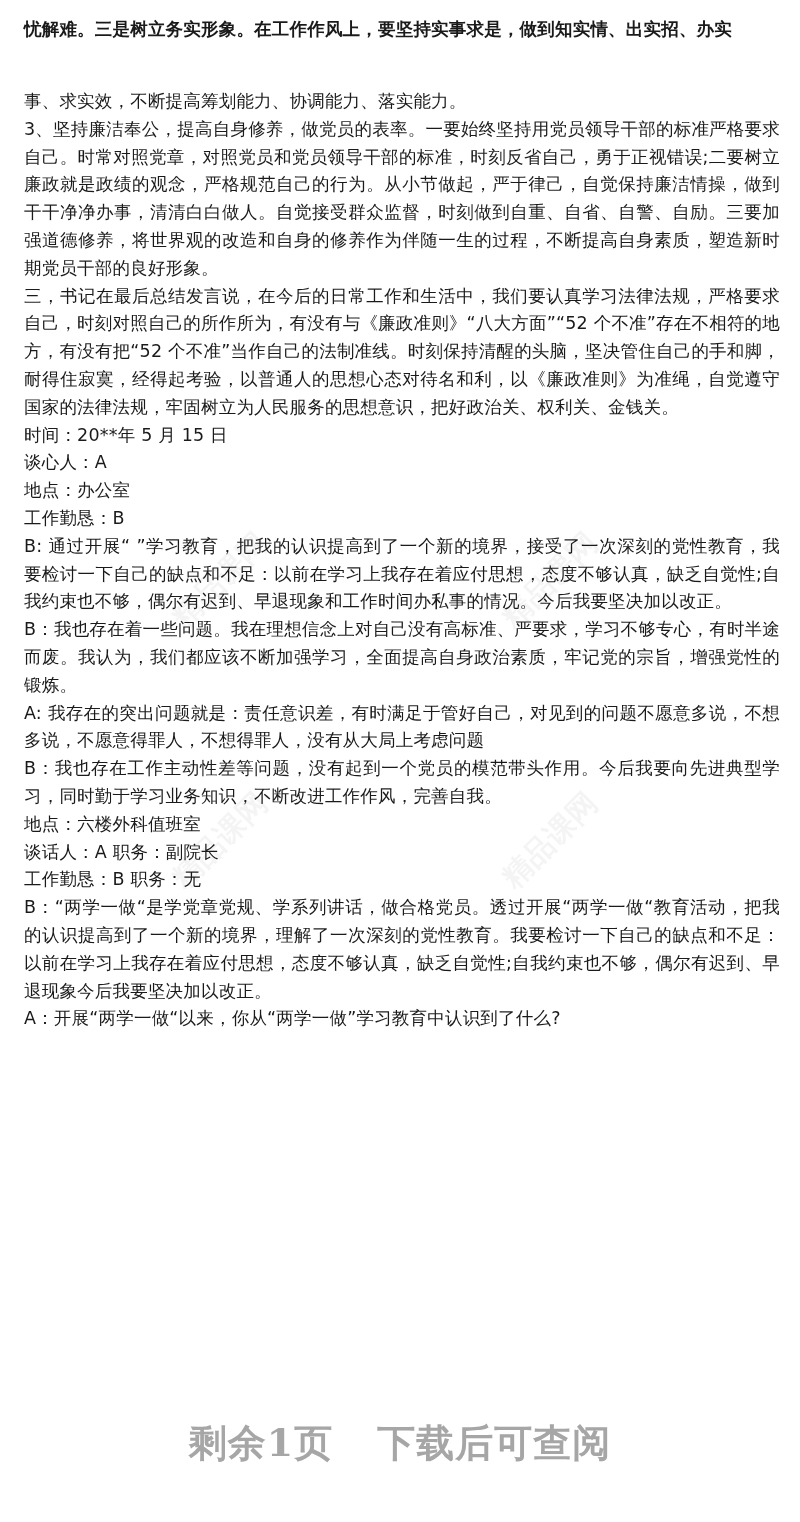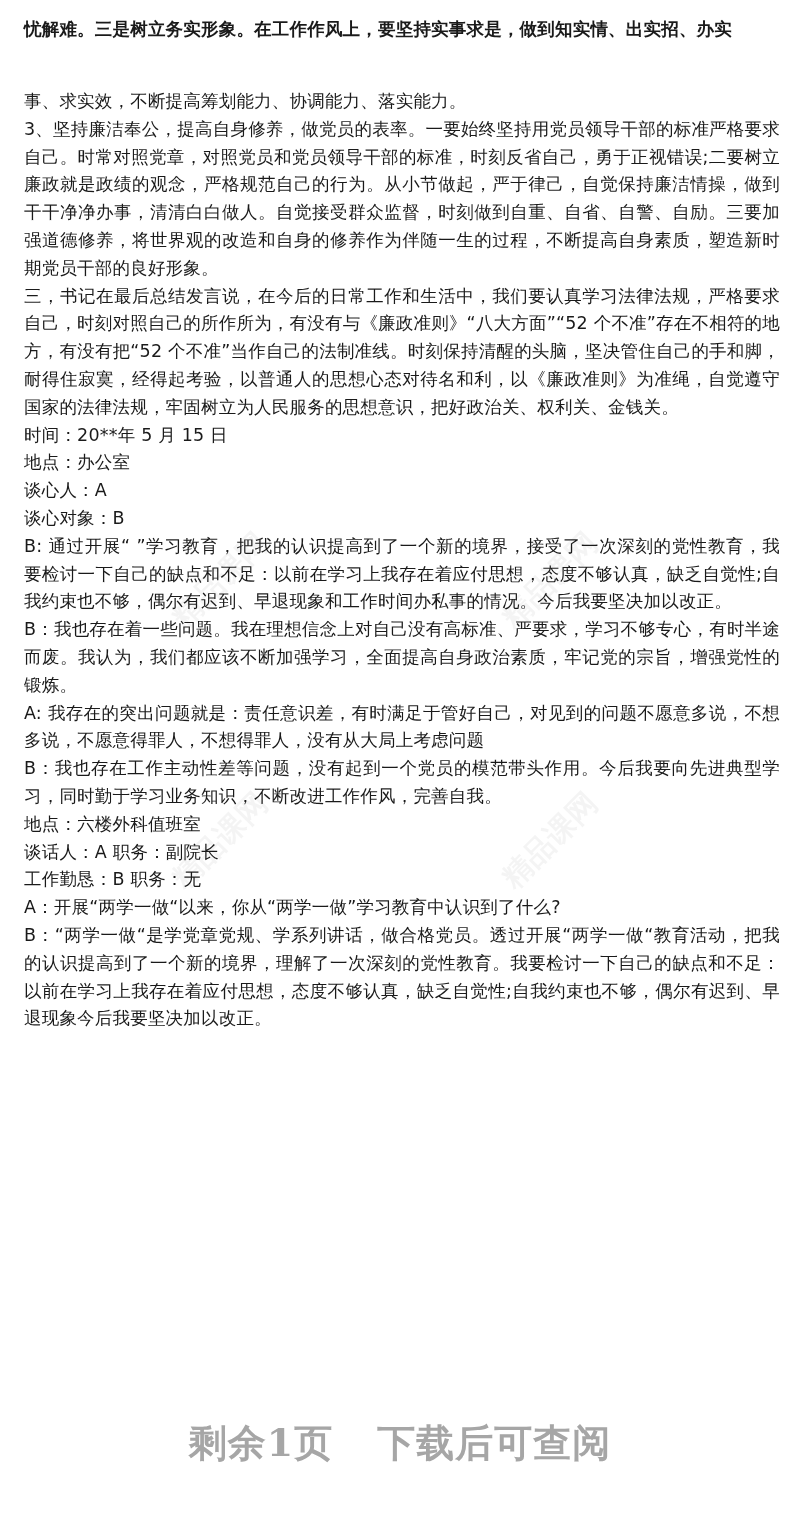--- a/index.html
+++ b/index.html
@@ -44,31 +44,31 @@
   <div class="cut-line">​</div>
 
   <p class="para block" style="top:16px;font-weight:bold;">忧解难。三是树立务实形象。在工作作风上，要坚持实事求是，做到知实情、出实招、办实</p>
 
   <div class="block" style="top:88px;">
     <p class="para">事、求实效，不断提高筹划能力、协调能力、落实能力。</p>
     <p class="para">3、坚持廉洁奉公，提高自身修养，做党员的表率。一要始终坚持用党员领导干部的标准严格要求自己。时常对照党章，对照党员和党员领导干部的标准，时刻反省自己，勇于正视错误;二要树立廉政就是政绩的观念，严格规范自己的行为。从小节做起，严于律己，自觉保持廉洁情操，做到干干净净办事，清清白白做人。自觉接受群众监督，时刻做到自重、自省、自警、自励。三要加强道德修养，将世界观的改造和自身的修养作为伴随一生的过程，不断提高自身素质，塑造新时期党员干部的良好形象。</p>
     <p class="para">三，书记在最后总结发言说，在今后的日常工作和生活中，我们要认真学习法律法规，严格要求自己，时刻对照自己的所作所为，有没有与《廉政准则》“八大方面”“52 个不准”存在不相符的地方，有没有把“52 个不准”当作自己的法制准线。时刻保持清醒的头脑，坚决管住自己的手和脚，耐得住寂寞，经得起考验，以普通人的思想心态对待名和利，以《廉政准则》为准绳，自觉遵守国家的法律法规，牢固树立为人民服务的思想意识，把好政治关、权利关、金钱关。</p>
 
     <p class="para">时间：20**年 5 月 15 日</p>
+    <p class="para">谈心人：A</p>
     <p class="para">地点：办公室</p>
-    <p class="para">谈心人：A</p>
-    <p class="para">谈心对象：B</p>
+    <p class="para">工作勤恳：B</p>
     <p class="para">B: 通过开展“ ”学习教育，把我的认识提高到了一个新的境界，接受了一次深刻的党性教育，我要检讨一下自己的缺点和不足：以前在学习上我存在着应付思想，态度不够认真，缺乏自觉性;自我约束也不够，偶尔有迟到、早退现象和工作时间办私事的情况。今后我要坚决加以改正。</p>
     <p class="para">B：我也存在着一些问题。我在理想信念上对自己没有高标准、严要求，学习不够专心，有时半途而废。我认为，我们都应该不断加强学习，全面提高自身政治素质，牢记党的宗旨，增强党性的锻炼。</p>
     <p class="para">A: 我存在的突出问题就是：责任意识差，有时满足于管好自己，对见到的问题不愿意多说，不想多说，不愿意得罪人，不想得罪人，没有从大局上考虑问题</p>
     <p class="para">B：我也存在工作主动性差等问题，没有起到一个党员的模范带头作用。今后我要向先进典型学习，同时勤于学习业务知识，不断改进工作作风，完善自我。</p>
 
     <p class="para">地点：六楼外科值班室</p>
     <p class="para">谈话人：A 职务：副院长</p>
     <p class="para">工作勤恳：B 职务：无</p>
+    <p class="para">B：“两学一做“是学党章党规、学系列讲话，做合格党员。透过开展“两学一做“教育活动，把我的认识提高到了一个新的境界，理解了一次深刻的党性教育。我要检讨一下自己的缺点和不足：以前在学习上我存在着应付思想，态度不够认真，缺乏自觉性;自我约束也不够，偶尔有迟到、早退现象今后我要坚决加以改正。</p>
     <p class="para">A：开展“两学一做“以来，你从“两学一做”学习教育中认识到了什么?</p>
-    <p class="para">B：“两学一做“是学党章党规、学系列讲话，做合格党员。透过开展“两学一做“教育活动，把我的认识提高到了一个新的境界，理解了一次深刻的党性教育。我要检讨一下自己的缺点和不足：以前在学习上我存在着应付思想，态度不够认真，缺乏自觉性;自我约束也不够，偶尔有迟到、早退现象今后我要坚决加以改正。</p>
   </div>
 
   <div class="footer-banner">
     <span>剩余1页</span><span class="gap"></span><span>下载后可查阅</span>
   </div>
 </div>
 
 </body></html>

